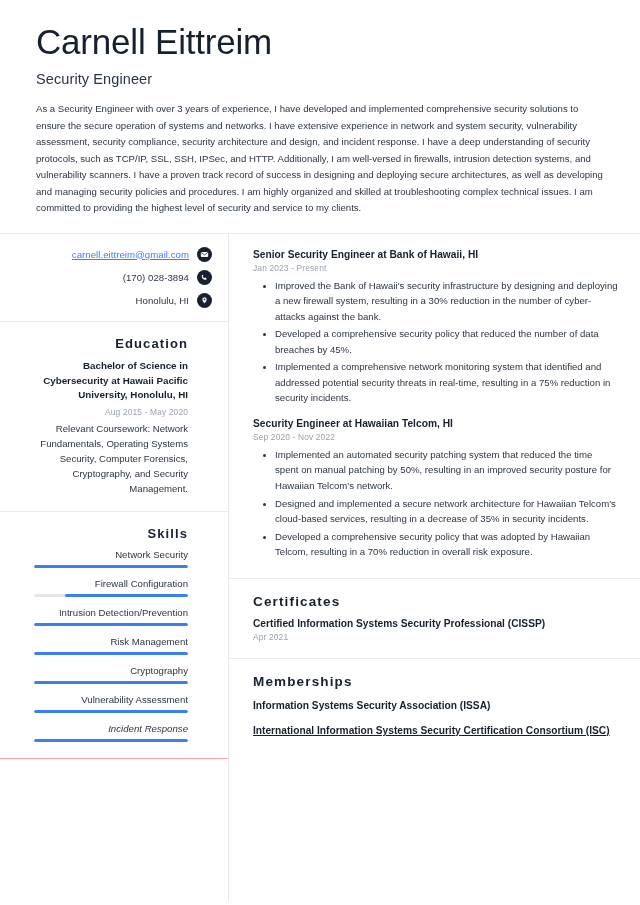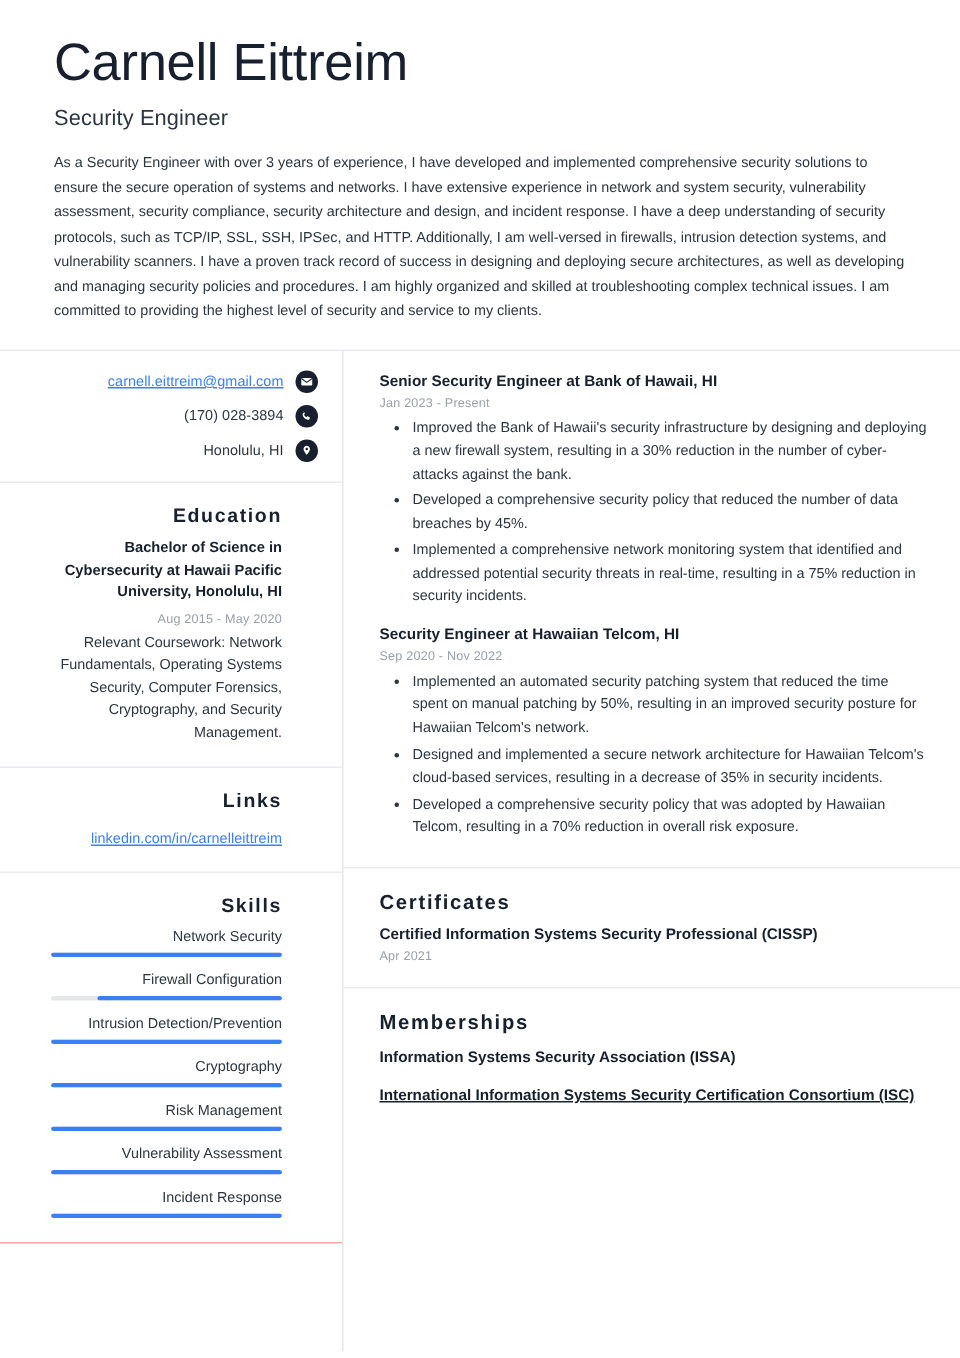--- a/index.html
+++ b/index.html
@@ -151,21 +151,21 @@
     font-size: 9.6px;
     color: #3b7ff5;
     text-decoration: underline;
     letter-spacing: 0.05px;
   }
 
   
   .skill {
     margin-bottom: 10px;
   }
-  .skill:last-child { margin-bottom: 2px; }
+  .skill:last-child { margin-bottom: 2px; font-style: italic; }
 
   .skill-name {
     font-size: 9.6px;
     color: #2c3542;
     margin-bottom: 5px;
     letter-spacing: 0.02px;
   }
 
   .skill-track {
     height: 3px;
@@ -298,26 +298,20 @@
         </div>
       </div>
 
       <div class="lblock">
         <div class="lsection-title">Education</div>
         <div class="edu-degree">Bachelor of Science in Cybersecurity at Hawaii Pacific University, Honolulu, HI</div>
         <div class="edu-date">Aug 2015 - May 2020</div>
         <div class="edu-desc">Relevant Coursework: Network Fundamentals, Operating Systems Security, Computer Forensics, Cryptography, and Security Management.</div>
       </div>
 
-      <div class="lblock">
-        <div class="lsection-title">Links</div>
-        <div>
-          <span class="link-item">linkedin.com/in/carnelleittreim</span>
-        </div>
-      </div>
 
       <div class="lblock last">
         <div class="lsection-title">Skills</div>
 
         <div class="skill">
           <div class="skill-name">Network Security</div>
           <div class="skill-track">
             <div class="skill-fill" style="width: 100%;"></div>
           </div>
         </div>
@@ -330,28 +324,28 @@
         </div>
 
         <div class="skill">
           <div class="skill-name">Intrusion Detection/Prevention</div>
           <div class="skill-track">
             <div class="skill-fill" style="width: 100%;"></div>
           </div>
         </div>
 
         <div class="skill">
+          <div class="skill-name">Risk Management</div>
+          <div class="skill-track">
+            <div class="skill-fill" style="width: 100%;"></div>
+          </div>
+        </div>
+
+        <div class="skill">
           <div class="skill-name">Cryptography</div>
-          <div class="skill-track">
-            <div class="skill-fill" style="width: 100%;"></div>
-          </div>
-        </div>
-
-        <div class="skill">
-          <div class="skill-name">Risk Management</div>
           <div class="skill-track">
             <div class="skill-fill" style="width: 100%;"></div>
           </div>
         </div>
 
         <div class="skill">
           <div class="skill-name">Vulnerability Assessment</div>
           <div class="skill-track">
             <div class="skill-fill" style="width: 100%;"></div>
           </div>

